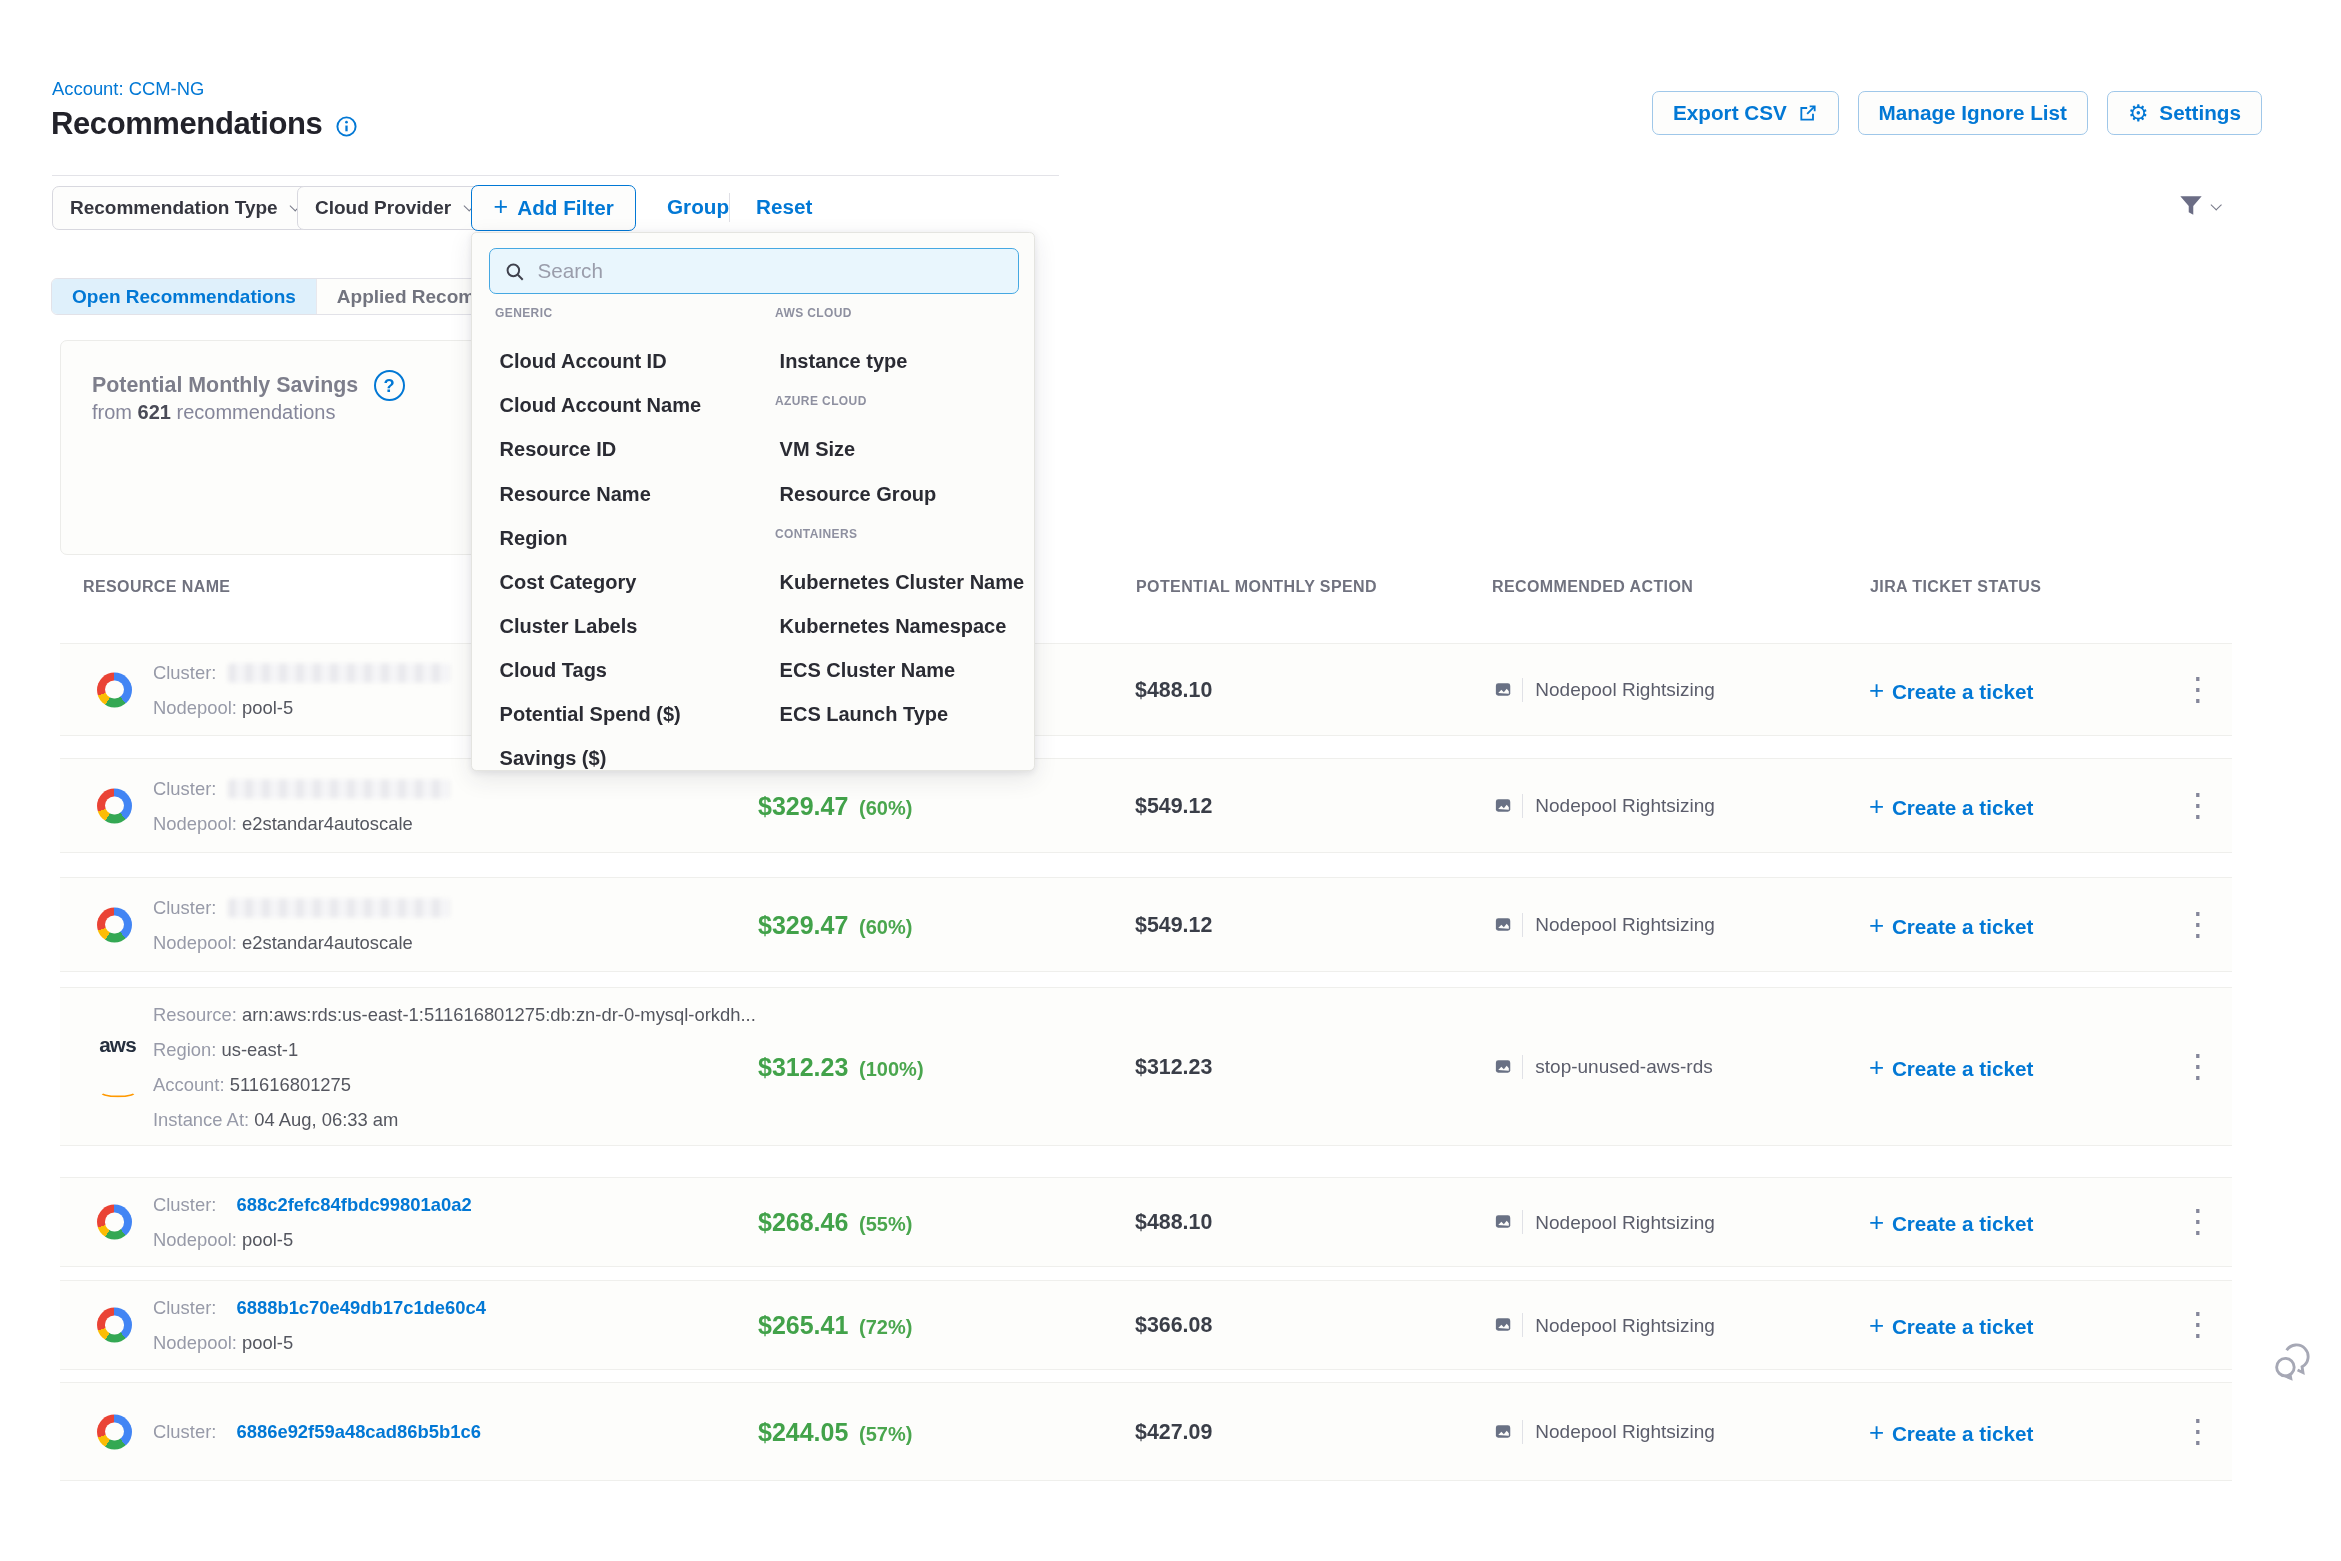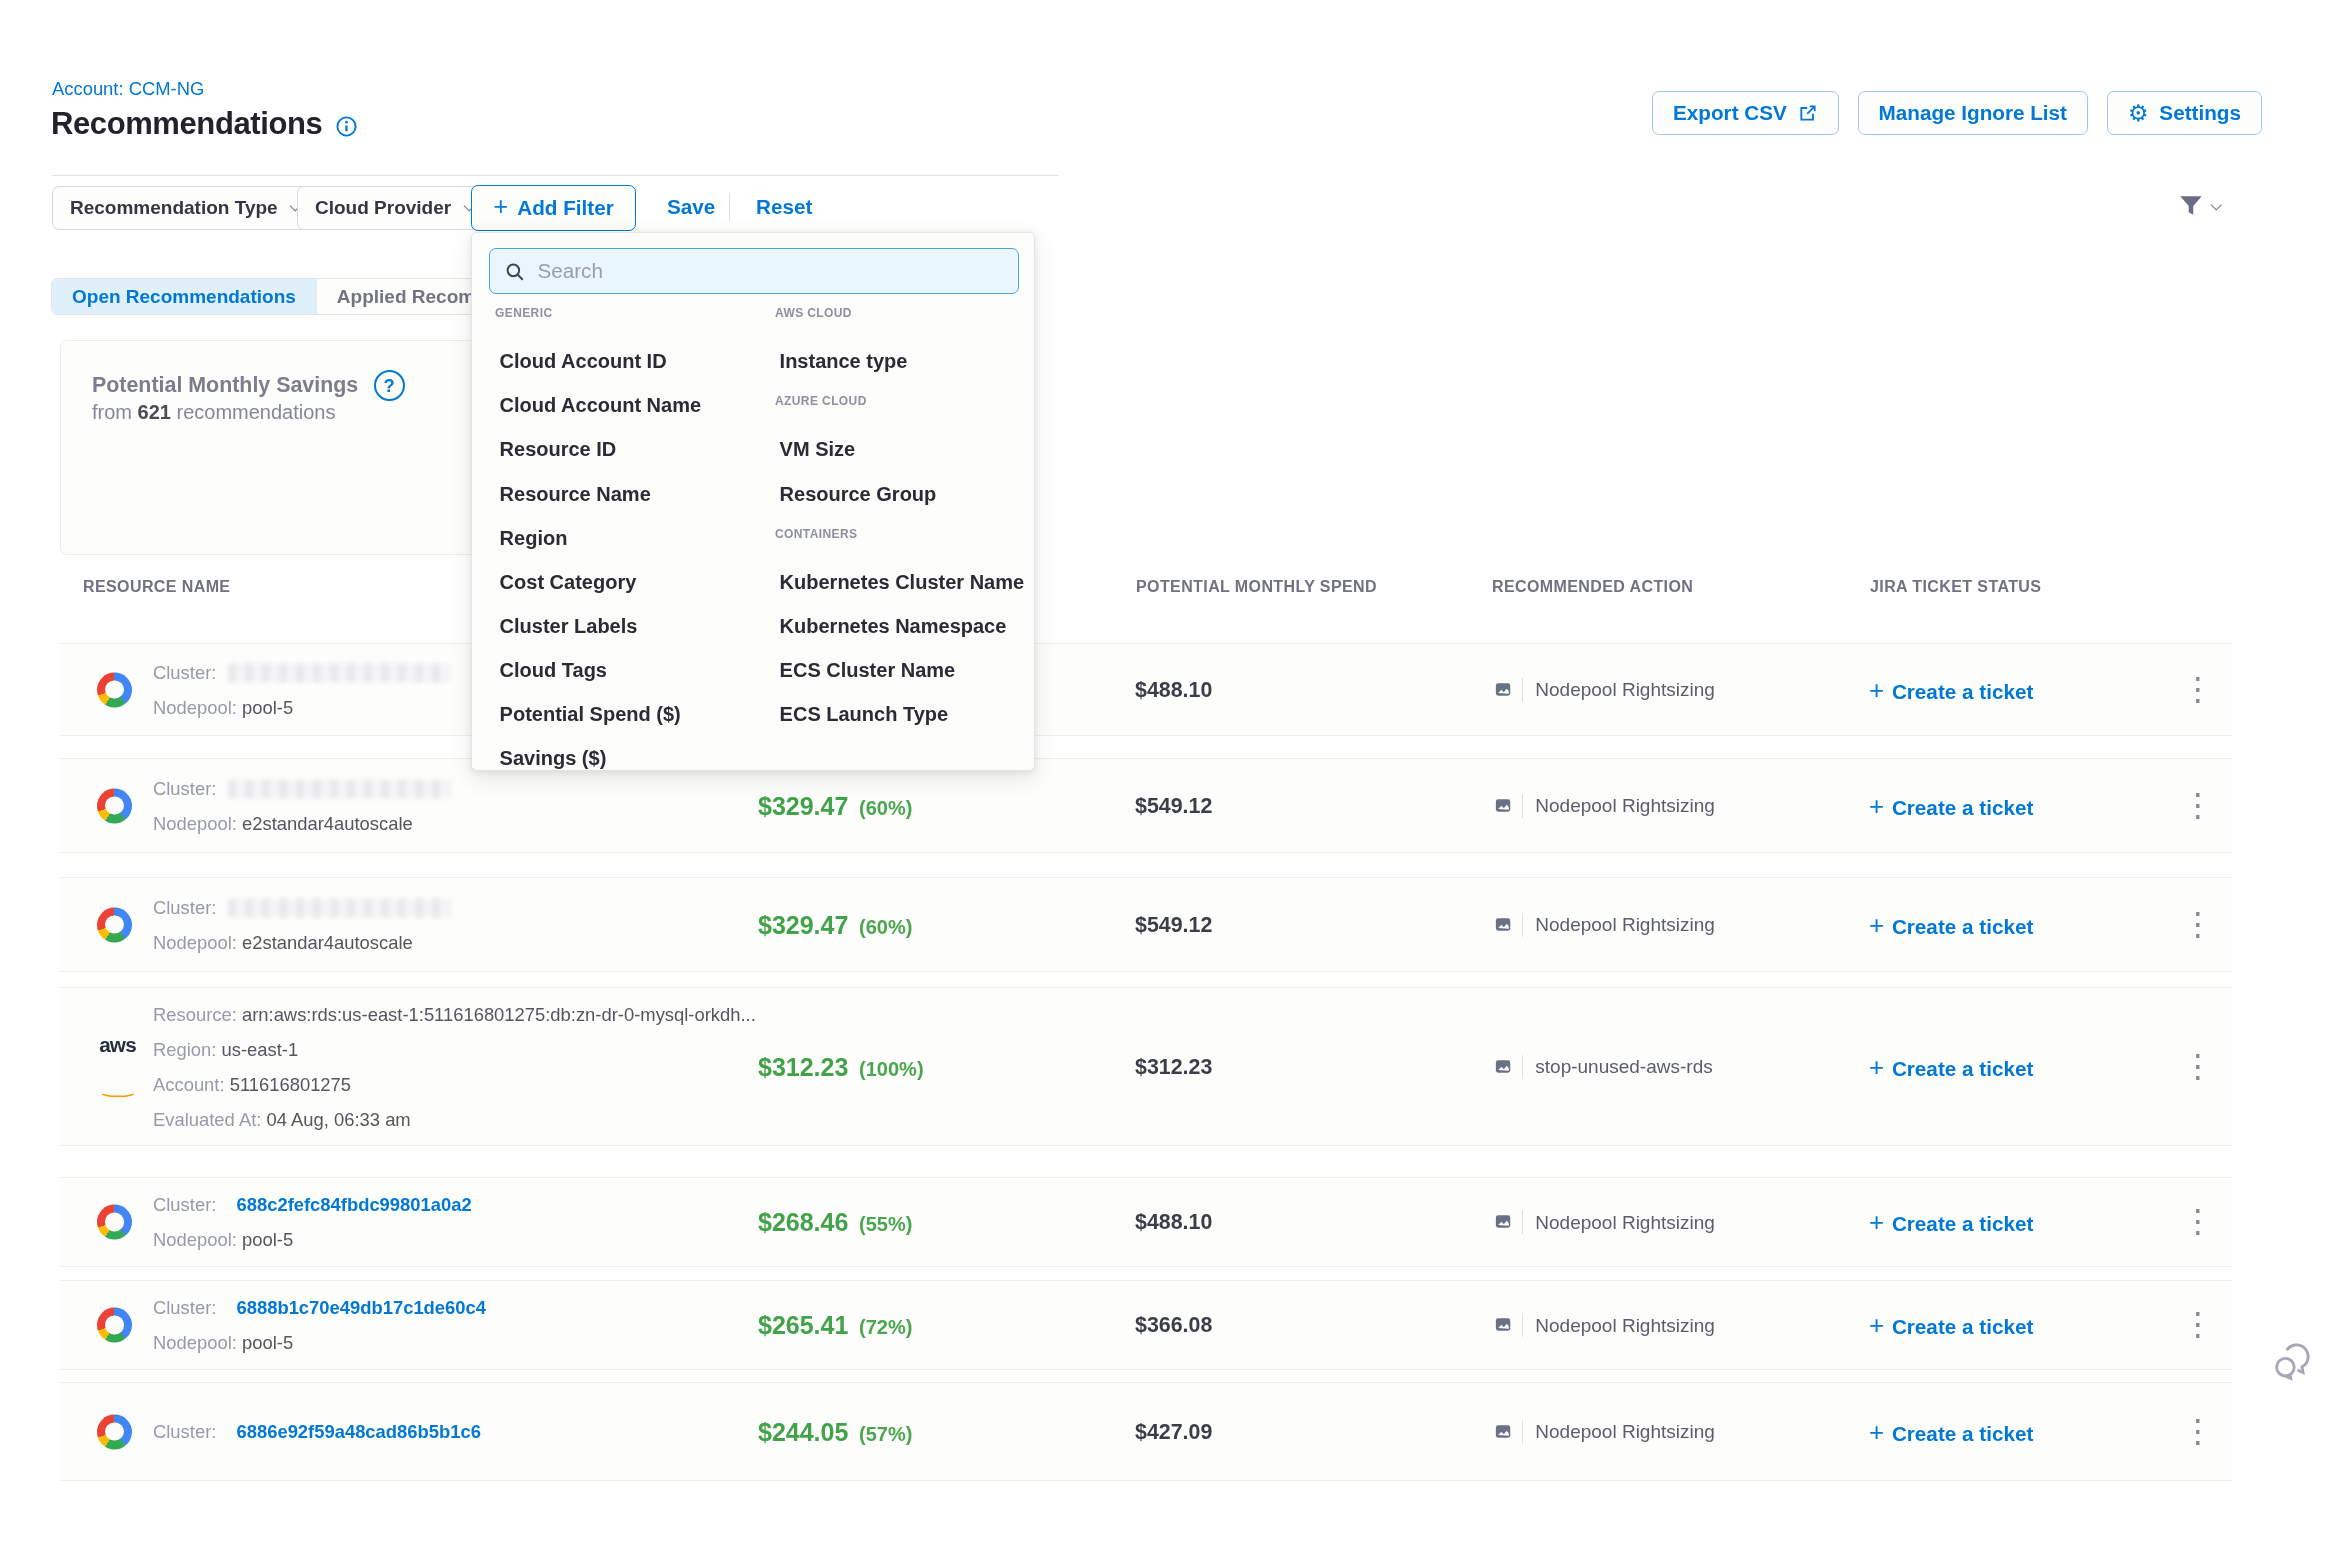--- a/index.html
+++ b/index.html
@@ -147,21 +147,21 @@
     <span class="chev"></span>
   </div>
   <div class="filter-pill pill-2">
     <span>Cloud Provider</span>
     <span class="chev"></span>
   </div>
   <div class="add-filter-btn">
     <span class="add-plus">+</span>
     <span>Add Filter</span>
   </div>
-  <div class="link-btn save-btn">Save</div>
+  <div class="link-btn save-btn">Group</div>
   <div class="save-reset-divider"></div>
   <div class="link-btn reset-btn">Reset</div>
   <div class="funnel-wrap">
     <svg width="32" height="32" viewBox="0 0 24 24">
       <path d="M4 4h16l-6.3 7.2v6.6l-3.4-1.8v-4.8L4 4z" fill="#6B6D85"></path>
     </svg>
     <span class="chev"></span>
   </div>
 
   <div class="tabs">
@@ -274,21 +274,21 @@
     <div class="provider">
           <span class="aws-icon">
             <span class="aws-word">aws</span>
             <span class="aws-smile"></span>
           </span>
         </div>
     <div class="res">
           <div class="rline"><span class="rlabel">Resource:</span> <span class="rval">arn:aws:rds:us-east-1:511616801275:db:zn-dr-0-mysql-orkdh...</span></div>
           <div class="rline"><span class="rlabel">Region:</span> <span class="rval">us-east-1</span></div>
           <div class="rline"><span class="rlabel">Account:</span> <span class="rval">511616801275</span></div>
-          <div class="rline"><span class="rlabel">Evaluated At:</span> <span class="rval">04 Aug, 06:33 am</span></div>
+          <div class="rline"><span class="rlabel">Instance At:</span> <span class="rval">04 Aug, 06:33 am</span></div>
         </div>
     <div class="vcell cell-savings">
          <span class="savings-val">$312.23</span>
           <span class="savings-pct">(100%)</span>
         </div>
     <div class="vcell cell-spend">$312.23</div>
     <div class="vcell cell-action">
       <span class="action-icon">
         <svg width="23" height="23" viewBox="0 0 24 24">
               <rect x="3" y="5" width="15" height="13" rx="2.5" fill="#697184"></rect>

